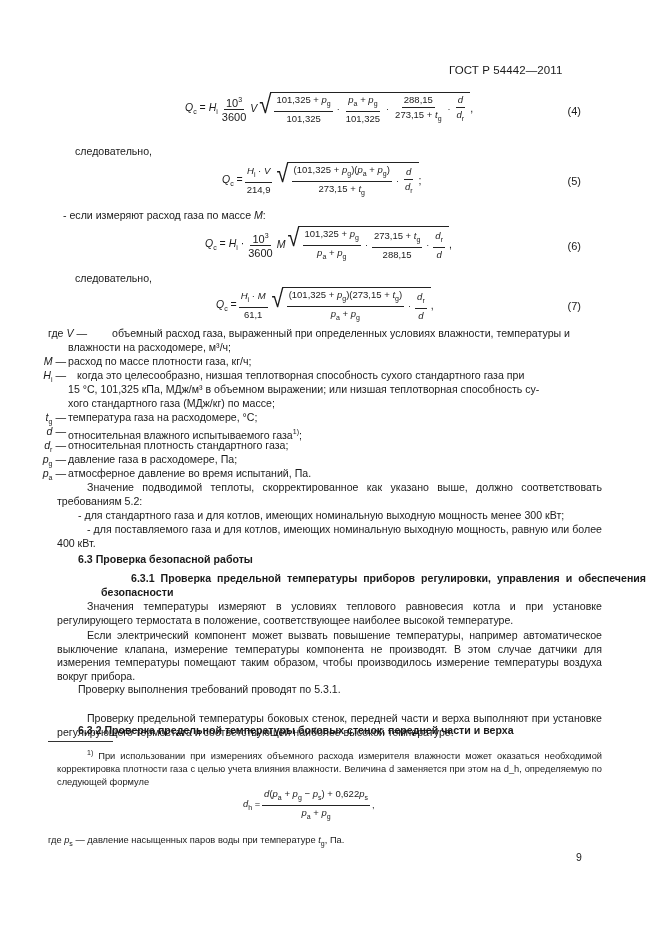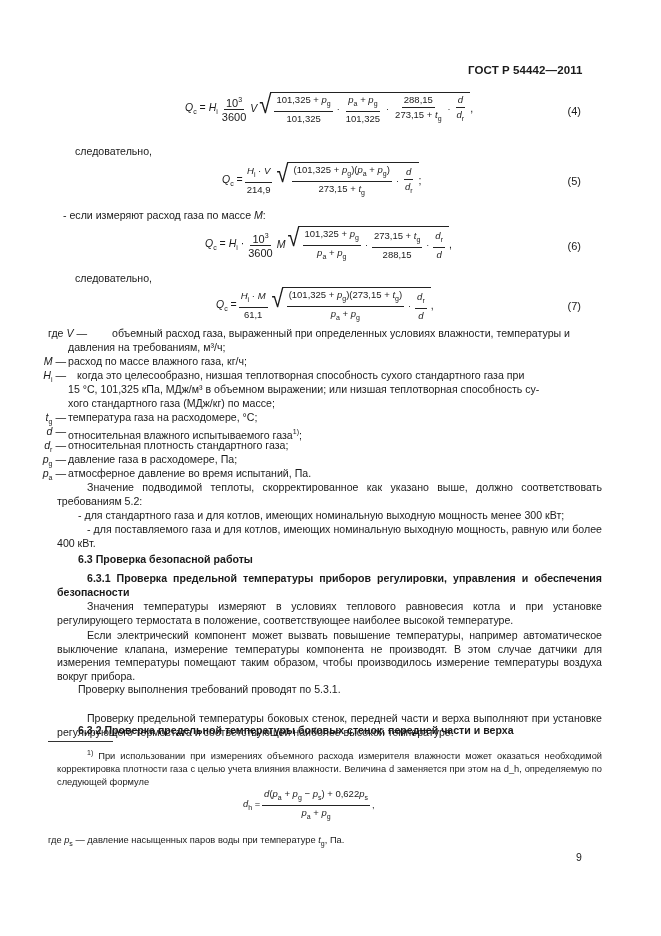--- a/index.html
+++ b/index.html
@@ -1,21 +1,21 @@
 <!DOCTYPE html>
 <html><head>
   <meta charset="utf-8">
   <style>
     html, body { margin: 0; padding: 0; background: #ffffff; }
     body {
       width: 661px; height: 936px; position: relative; overflow: hidden;
       font-family: "Liberation Sans", sans-serif; color: #1a1a1a; font-size: 10.6px;
     }
     .abs { position: absolute; }
-    .header { left: 468px; top: 64px; font-weight: bold; font-size: 11.5px; letter-spacing: 0.1px; }
+    .header { left: 449px; top: 64px; font-weight: normal; font-size: 11.5px; letter-spacing: 0.1px; }
     .line { position: absolute; white-space: nowrap; line-height: 13px; }
     .eqn { position: absolute; right: 80px; font-size: 11px; }
     .formula { position: absolute; display: flex; align-items: center; font-size: 10.5px; white-space: nowrap; }
     .formula i { font-style: italic; }
     .frac { display: inline-flex; flex-direction: column; align-items: center; margin: 0 2px; vertical-align: middle; }
     .frac .num { border-bottom: 0.8px solid #222; padding: 0 2px 1px 2px; font-size: 9.5px; line-height: 12px; }
     .frac .den { padding: 1px 2px 0 2px; font-size: 9.5px; line-height: 12px; }
     .frac.big .num, .frac.big .den { font-size: 11px; }
     .sqrt { display: inline-flex; align-items: stretch; margin-left: 2px; }
     .sqrt .rad { font-size: 22px; line-height: 26px; transform: scaleY(1.15); margin-right: -1px; }
@@ -151,24 +151,24 @@
           <span class="den"><i>d</i></span>
         </span>
   </span>
     </span>,
 </div>
 <div class="eqn" style="top:300px;">(7)</div>
 
 <div>
   <div class="line" style="left:48px; top:327px;"><span>где </span><i>V</i> —</div>
   <div class="def-text" style="top:327px;margin-left:44px;"><span>объемный расход газа, выраженный при определенных условиях влажности, температуры и</span></div>
-  <div class="def-text" style="top:341px;">давления на требованиям, м³/ч;</div>
+  <div class="def-text" style="top:341px;">влажности на расходомере, м³/ч;</div>
 
   <div class="def-term" style="top:355px;"><i>M</i> —</div>
-  <div class="def-text" style="top:355px;">расход по массе влажного газа, кг/ч;</div>
+  <div class="def-text" style="top:355px;">расход по массе плотности газа, кг/ч;</div>
 
   <div class="def-term" style="top:369px;"><i>H</i><sub>i</sub> —</div>
   <div class="def-text justify" style="top:369px;">когда это целесообразно, низшая теплотворная способность сухого стандартного газа при</div>
   <div class="def-text" style="top:383px;">15 °С, 101,325 кПа, МДж/м³ в объемном выражении; или низшая теплотворная способность су-</div>
   <div class="def-text" style="top:397px;">хого стандартного газа (МДж/кг) по массе;</div>
 
   <div class="def-term" style="top:411px;"><i>t</i><sub>g</sub> —</div>
   <div class="def-text" style="top:411px;">температура газа на расходомере, °С;</div>
 
   <div class="def-term" style="top:425px;"><i>d</i> —</div>
@@ -182,21 +182,21 @@
 
   <div class="def-term" style="top:467px;"><i>p</i><sub>a</sub> —</div>
   <div class="def-text" style="top:467px;">атмосферное давление во время испытаний, Па.</div>
 </div>
 
 <div class="para indent justify" style="top:481px;">Значение подводимой теплоты, скорректированное как указано выше, должно соответствовать требованиям 5.2:</div>
 <div class="para indent" style="top:509px;">- для стандартного газа и для котлов, имеющих номинальную выходную мощность менее 300 кВт;</div>
 <div class="para indent justify" style="top:523px;">- для поставляемого газа и для котлов, имеющих номинальную выходную мощность, равную или более 400 кВт.</div>
 
 <div class="para indent bold" style="top:553px;">6.3  Проверка безопасной работы</div>
-<div class="para indent bold justify" style="top:572px;">6.3.1  Проверка предельной температуры приборов регулировки, управления и обеспечения безопасности</div>
+<div class="para indent bold justify" style="top:572px;margin-left:44px;">6.3.1  Проверка предельной температуры приборов регулировки, управления и обеспечения безопасности</div>
 <div class="para indent justify" style="top:600px;">Значения температуры измеряют в условиях теплового равновесия котла и при установке регулирующего термостата в положение, соответствующее наиболее высокой температуре.</div>
 <div class="para indent justify" style="top:629px;">Если электрический компонент может вызвать повышение температуры, например автоматическое выключение клапана, измерение температуры компонента не производят. В этом случае датчики для измерения температуры помещают таким образом, чтобы производилось измерение температуры воздуха вокруг прибора.</div>
 <div class="para indent" style="top:683px;">Проверку выполнения требований проводят по 5.3.1.</div>
 <div class="para indent bold" style="top:724px;">6.3.2  Проверка предельной температуры боковых стенок, передней части и верха</div>
 <div class="para indent justify" style="top:712px;">Проверку предельной температуры боковых стенок, передней части и верха выполняют при установке регулирующего термостата и соответствующей наиболее высокой температуре.</div>
 
 <div class="fn-rule"></div>
 
 <div class="para fn indent justify" style="top:746px; line-height:13px;"><sup>1)</sup><span> При использовании при измерениях объемного расхода измерителя влажности может оказаться необходимой корректировка плотности газа с целью учета влияния влажности. Величина d заменяется при этом на d_h, определяемую по следующей формуле</span></div>
 

